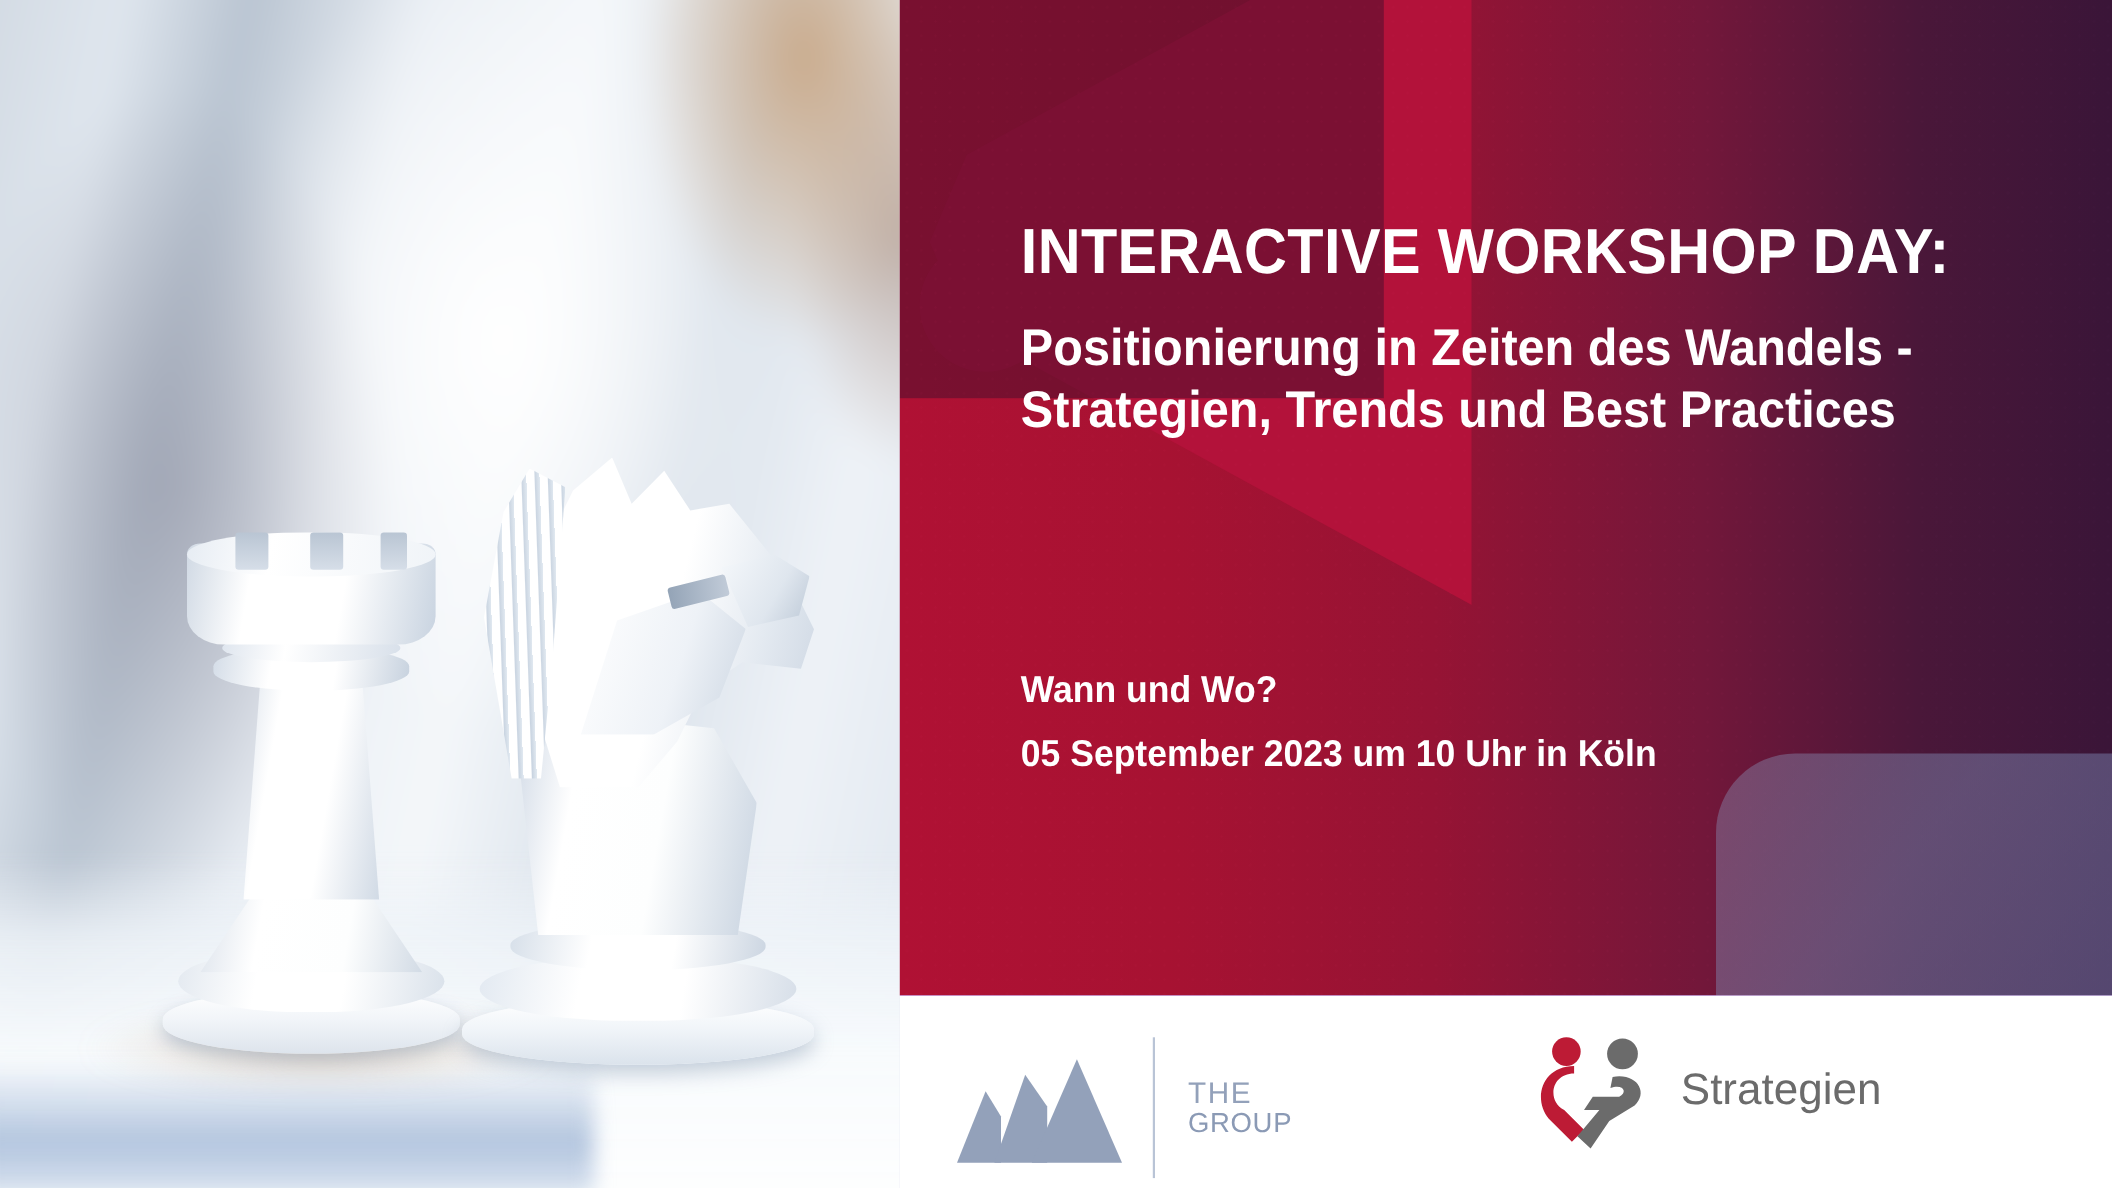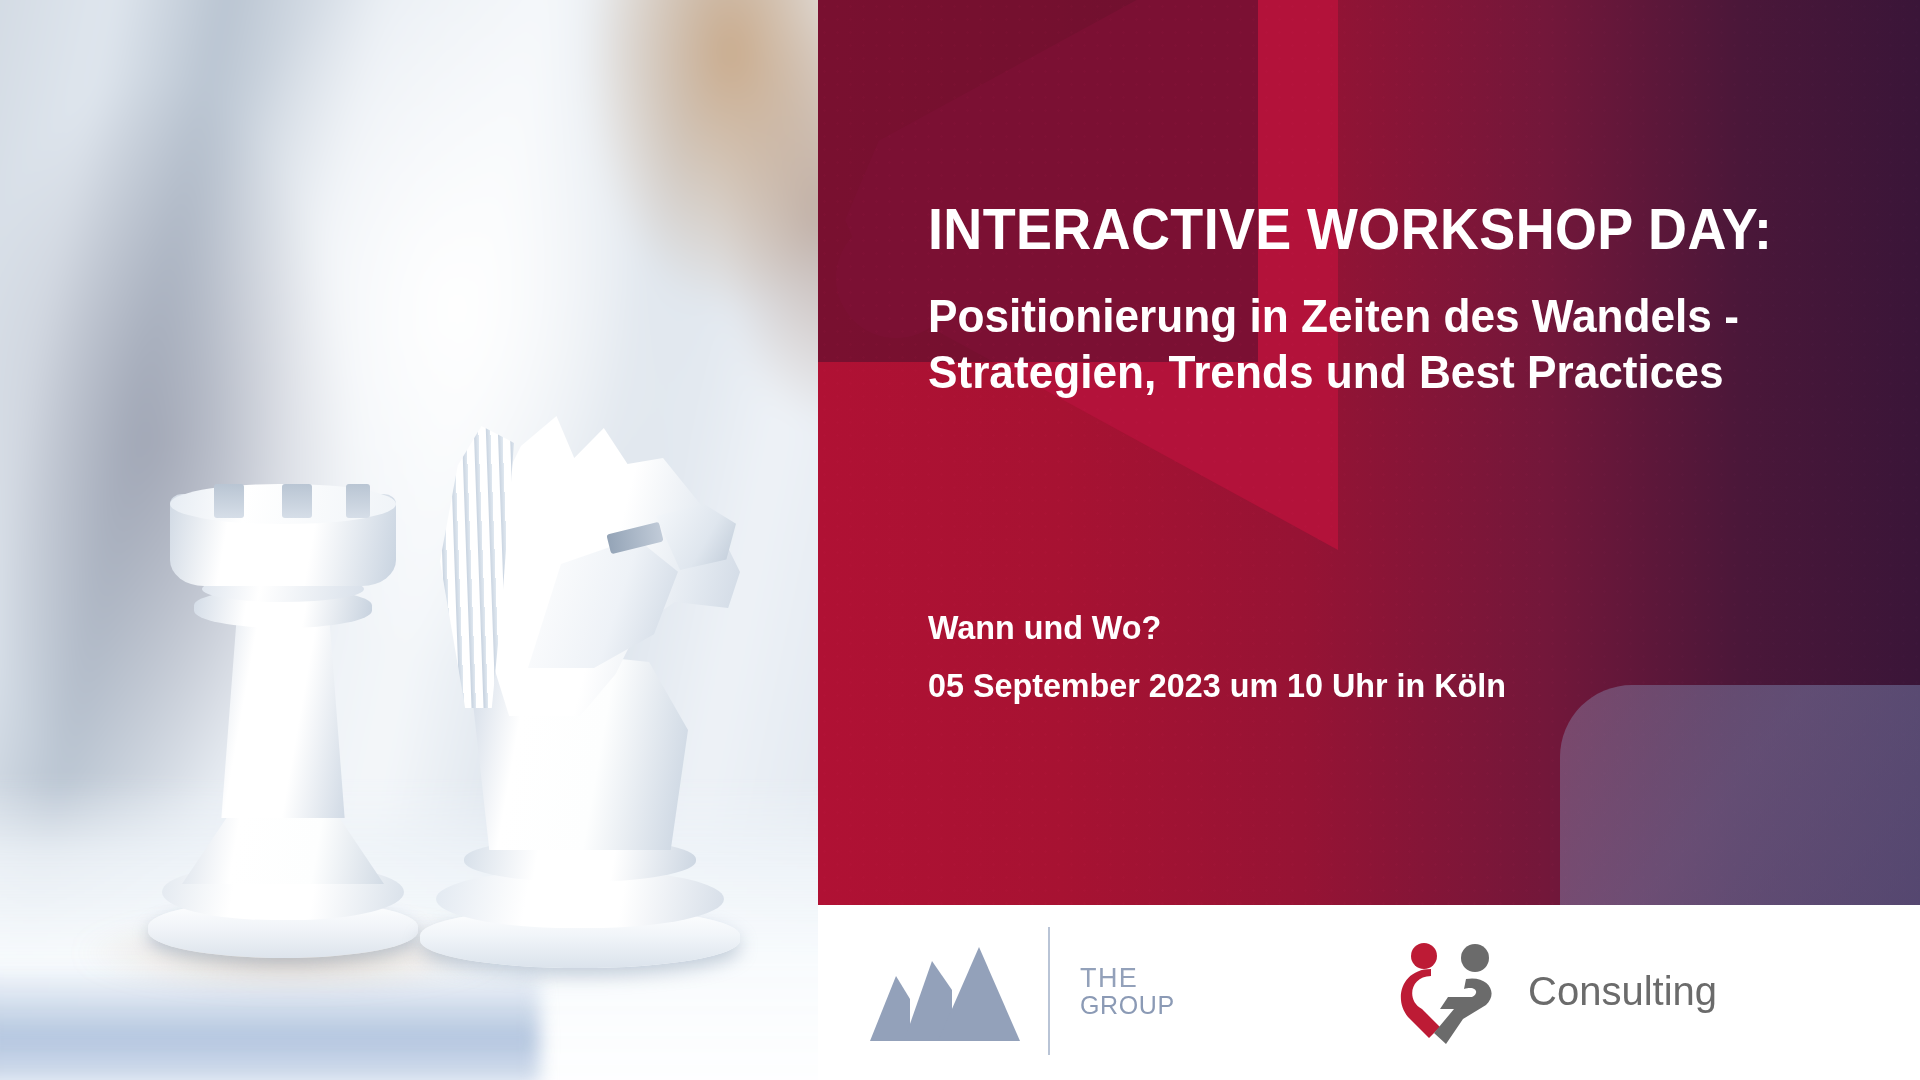--- a/index.html
+++ b/index.html
@@ -320,21 +320,21 @@
     top: 905px;
     width: 1102px;
     height: 175px;
     background: #ffffff;
     display: flex;
     align-items: center;
   }
   .logo-tg {
     position: absolute;
     left: 30px;
-    top: 26px;
+    top: 42px;
     display: flex;
     align-items: center;
     height: 120px;
     justify-content: flex-end;
   }
   .tg-mountains { width: 178px; height: 108px; display: block; }
   .tg-divider {
     width: 2px;
     height: 128px;
     background: #b9c4d6;
@@ -463,19 +463,19 @@
     <div class="logo-cr">
       <svg class="cr-figs" viewBox="0 0 118 110">
 
         <circle cx="24" cy="17" r="13" fill="#bd1b35"></circle>
         <path d="M31 37 C10 37, 6 62, 22 70 L40 88 L29 99 L8 78 C-7 60, 2 30, 31 30 Z" fill="#bd1b35"></path>
 
         <circle cx="75" cy="19" r="14" fill="#6b6b6b"></circle>
         <path d="M66 40 C88 36, 99 54, 86 66 L63 80 L46 105 L34 94 L54 70 L40 70 L48 58 L72 58 C80 54, 76 46, 64 50 Z" fill="#6b6b6b"></path>
       </svg>
       <div class="cr-words">
-        <div>Consulting</div>
+        <div>Strategien</div>
       </div>
     </div>
 
   </div>
 
 </div>
 
 </body></html>

